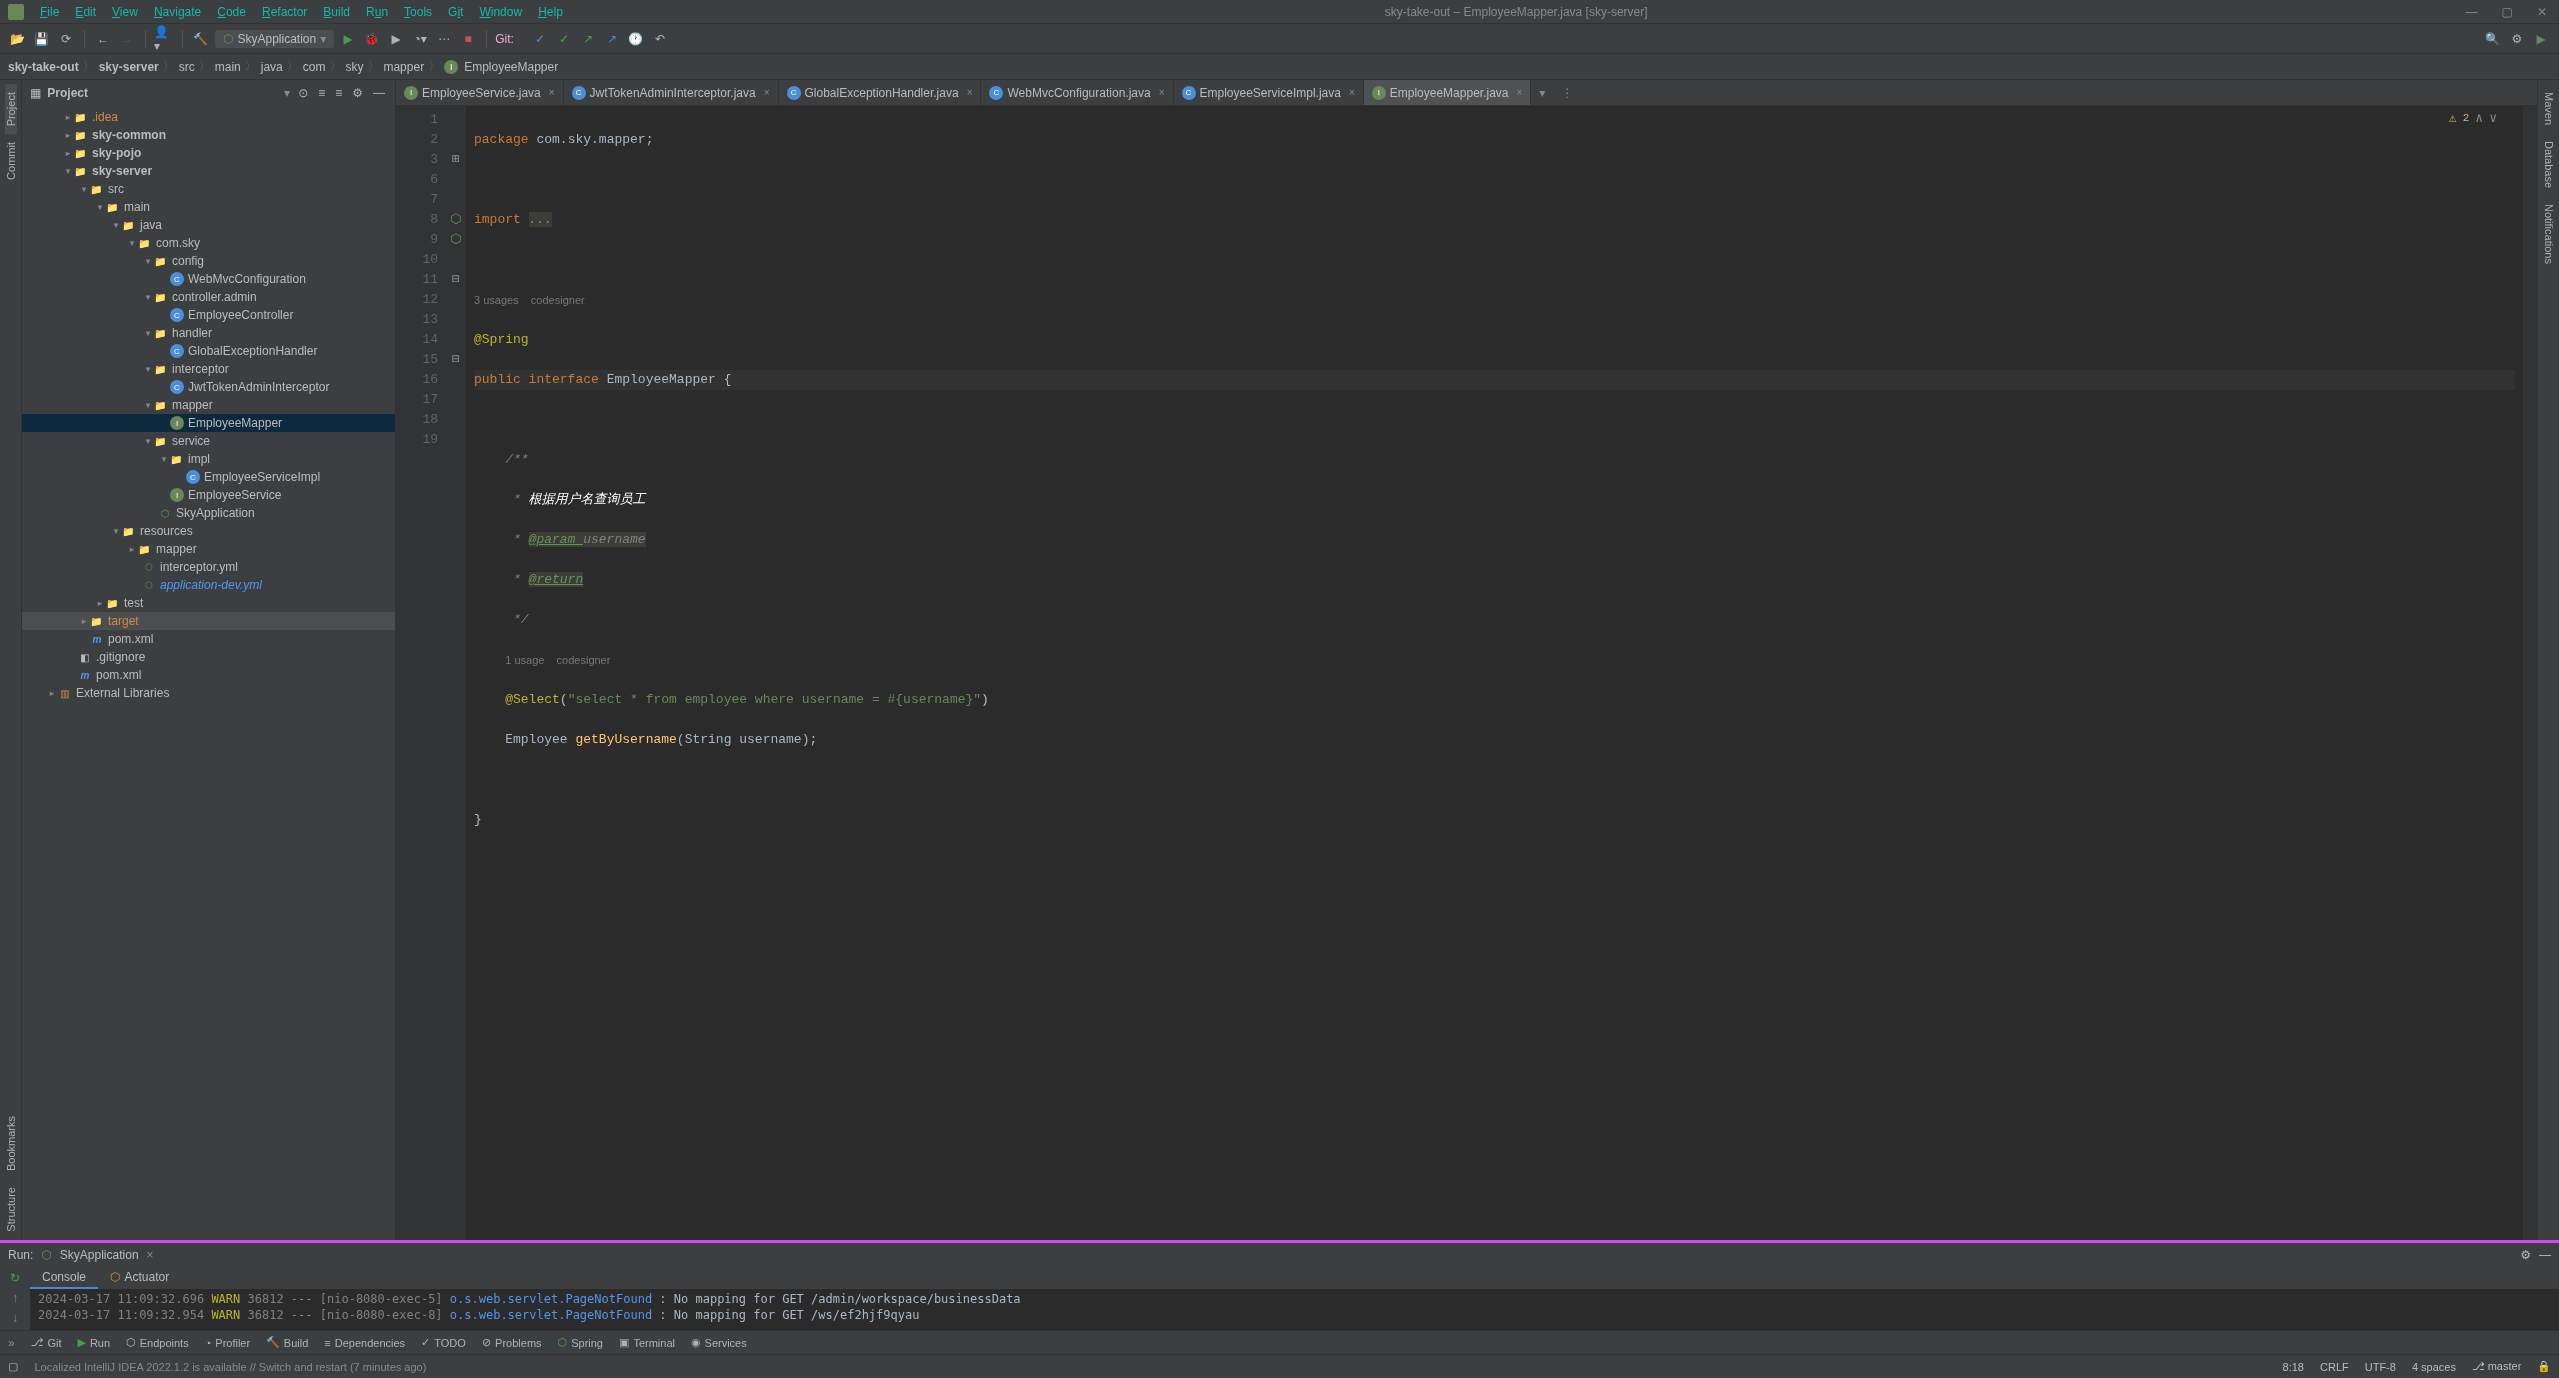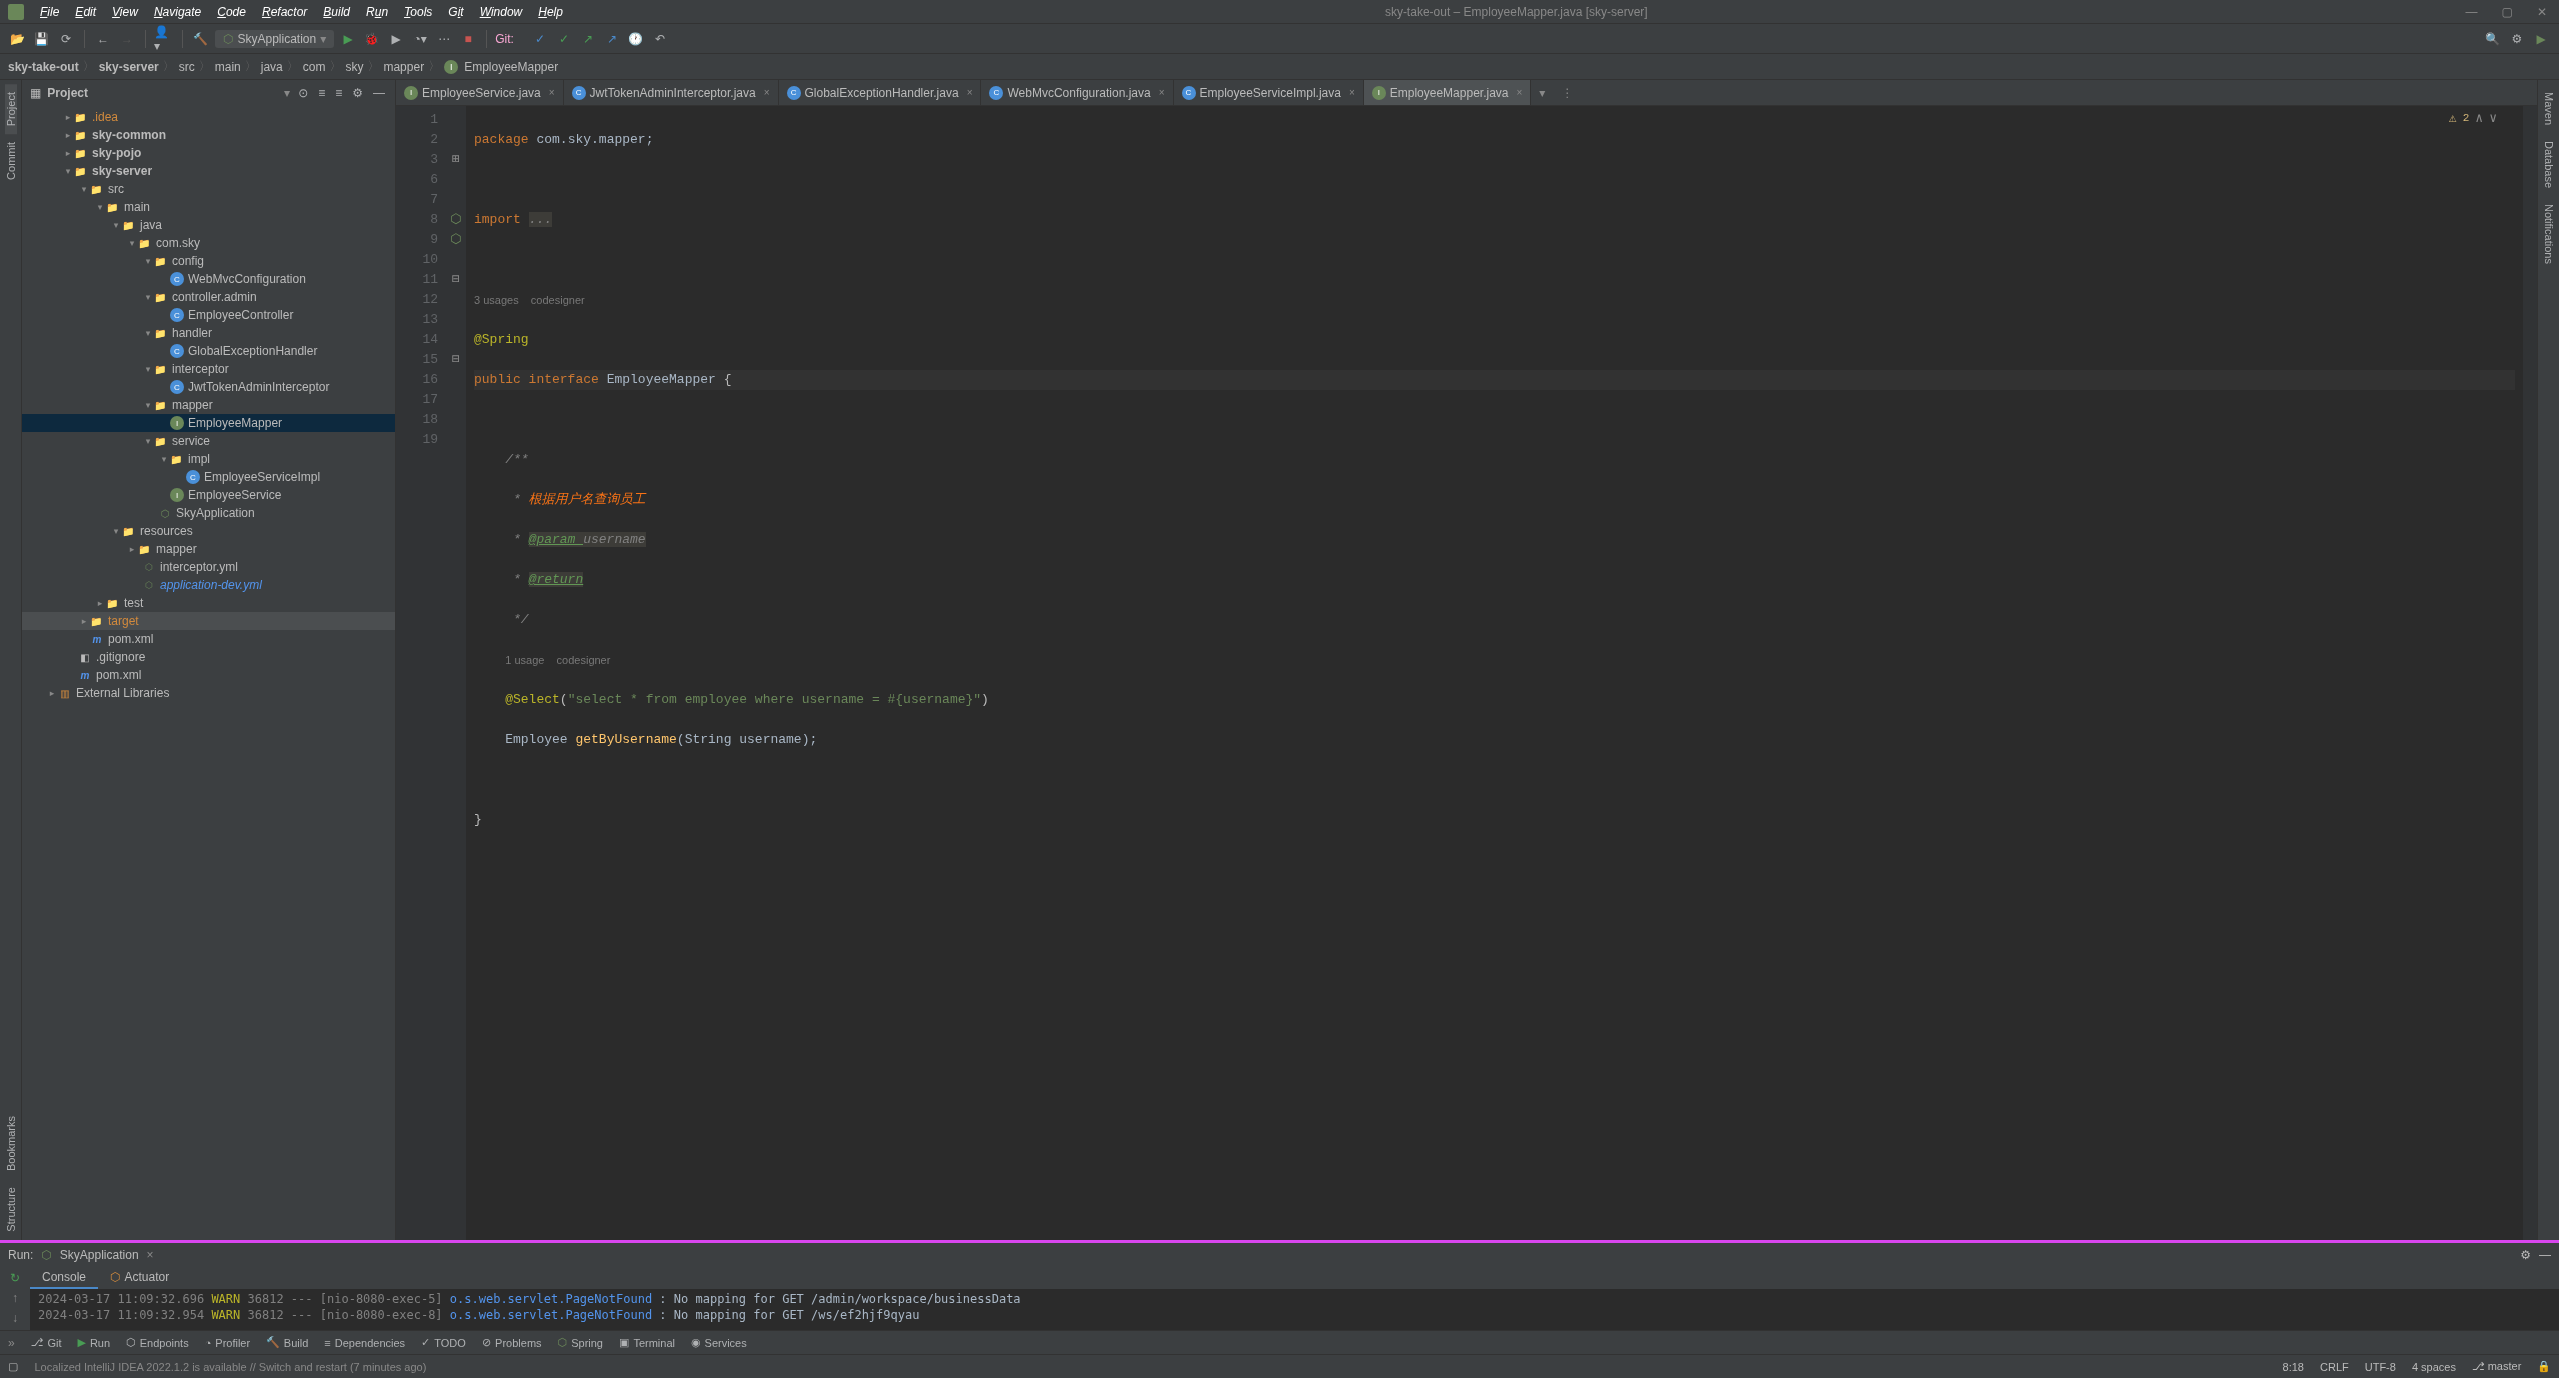--- a/index.html
+++ b/index.html
@@ -17,21 +17,21 @@
     
     .title-bar {
       height: 24px;
       background: #3c3f41;
       display: flex;
       align-items: center;
       padding: 0 8px;
       border-bottom: 1px solid #323232;
     }
     .app-icon { width: 16px; height: 16px; background: #6a8759; border-radius: 2px; margin-right: 8px; }
-    .menu-item { padding: 0 8px; cursor: pointer; color: #ffffff; font-style: italic; }
+    .menu-item { padding: 0 8px; cursor: pointer; color: #14b8a6; }
     .menu-item .underline { text-decoration: underline; }
     .title-text { flex: 1; text-align: center; color: #888; font-size: 12px; }
     .window-controls { display: flex; gap: 16px; margin-left: auto; color: #888; }
     .window-btn { cursor: pointer; padding: 0 4px; }
     
     
     .toolbar {
       height: 30px;
       background: #3c3f41;
       display: flex;
@@ -219,21 +219,21 @@
       flex: 1;
       padding: 4px 8px;
       line-height: 20px;
       white-space: pre;
     }
     .code-line { height: 20px; }
     .code-line.current { background: #323232; }
     .kw { color: #cc7832; }
     .pkg { color: #a9b7c6; }
     .comment { color: #808080; font-style: italic; }
-    .comment-zh { color: #f97316; font-style: italic; }
+    .comment-zh { color: #ffffff; font-style: italic; }
     .anno { color: #bbb529; }
     .str { color: #6a8759; }
     .method { color: #ffc66d; }
     .type { color: #a9b7c6; }
     .doctag { color: #629755; font-style: italic; text-decoration: underline; }
     .doctag-bg { background: #3d3c38; }
     
     .editor-right-strip {
       width: 14px; background: #313335;
       position: relative;

